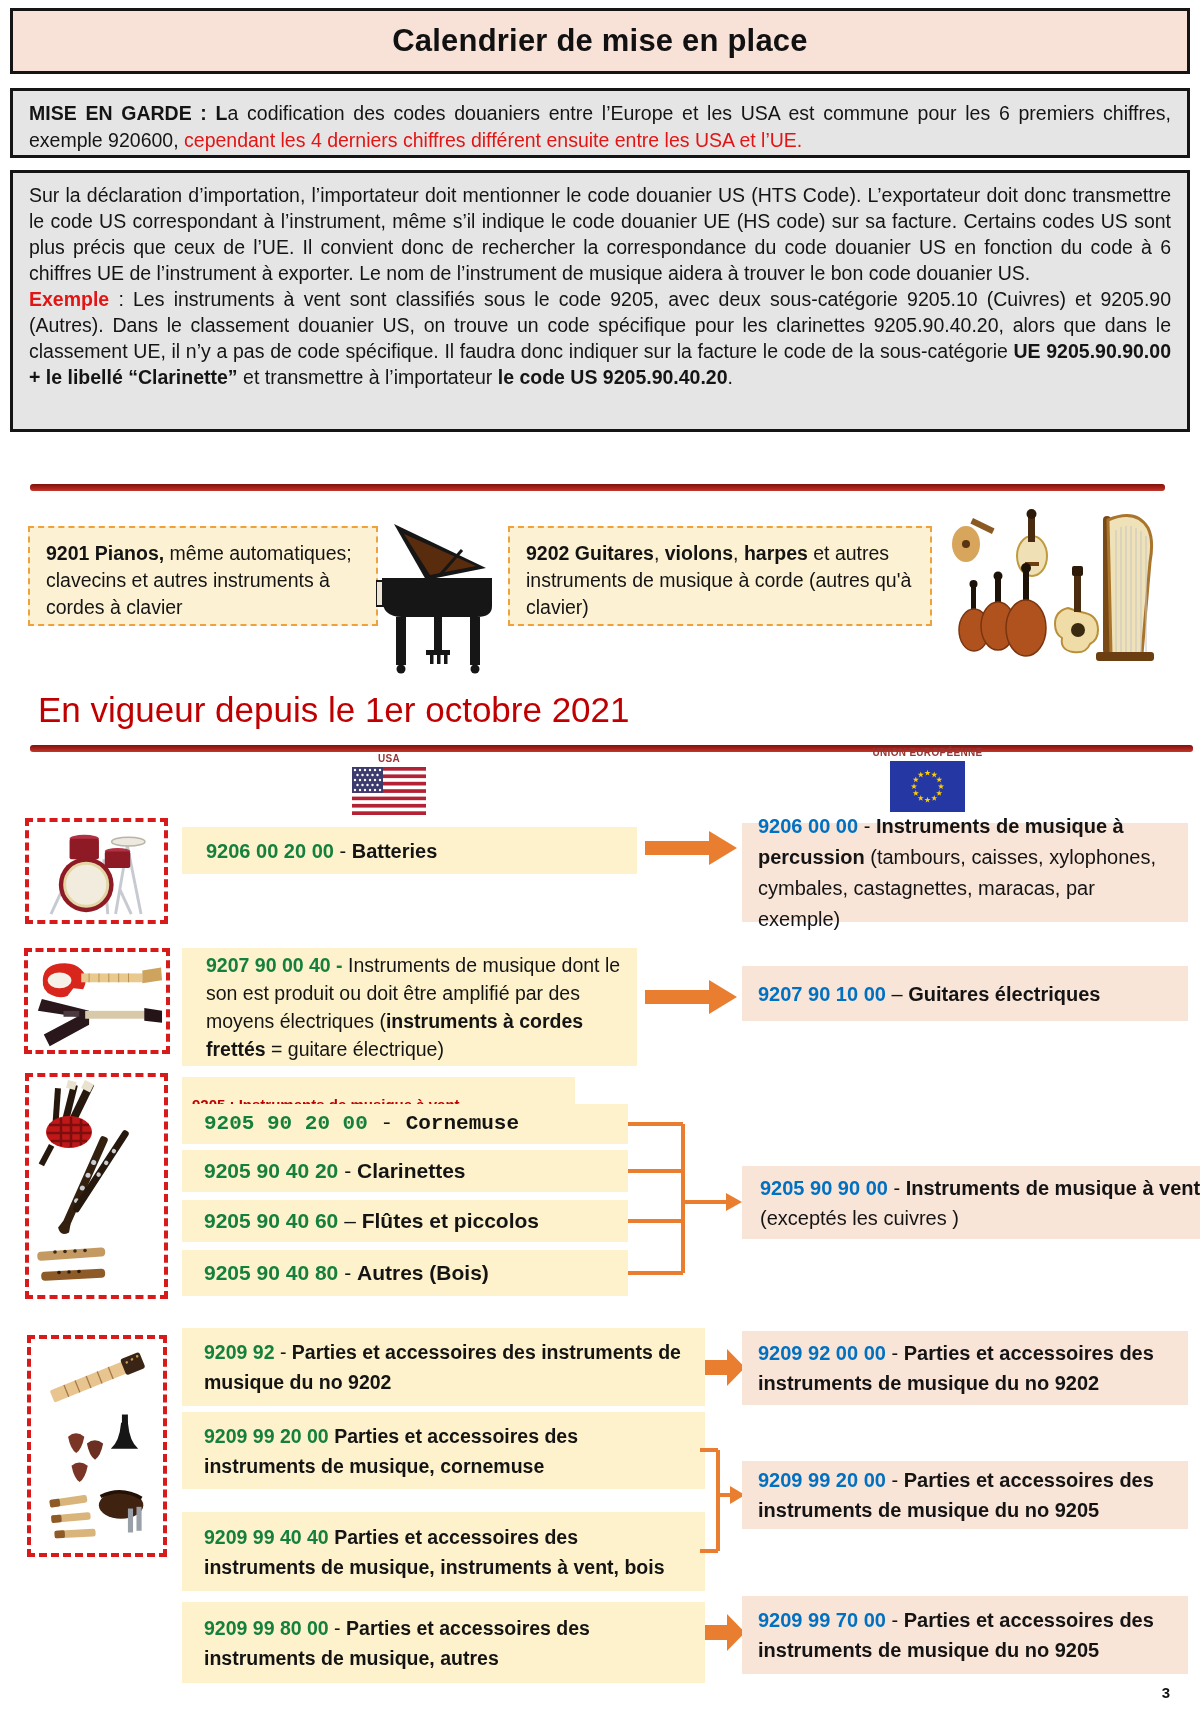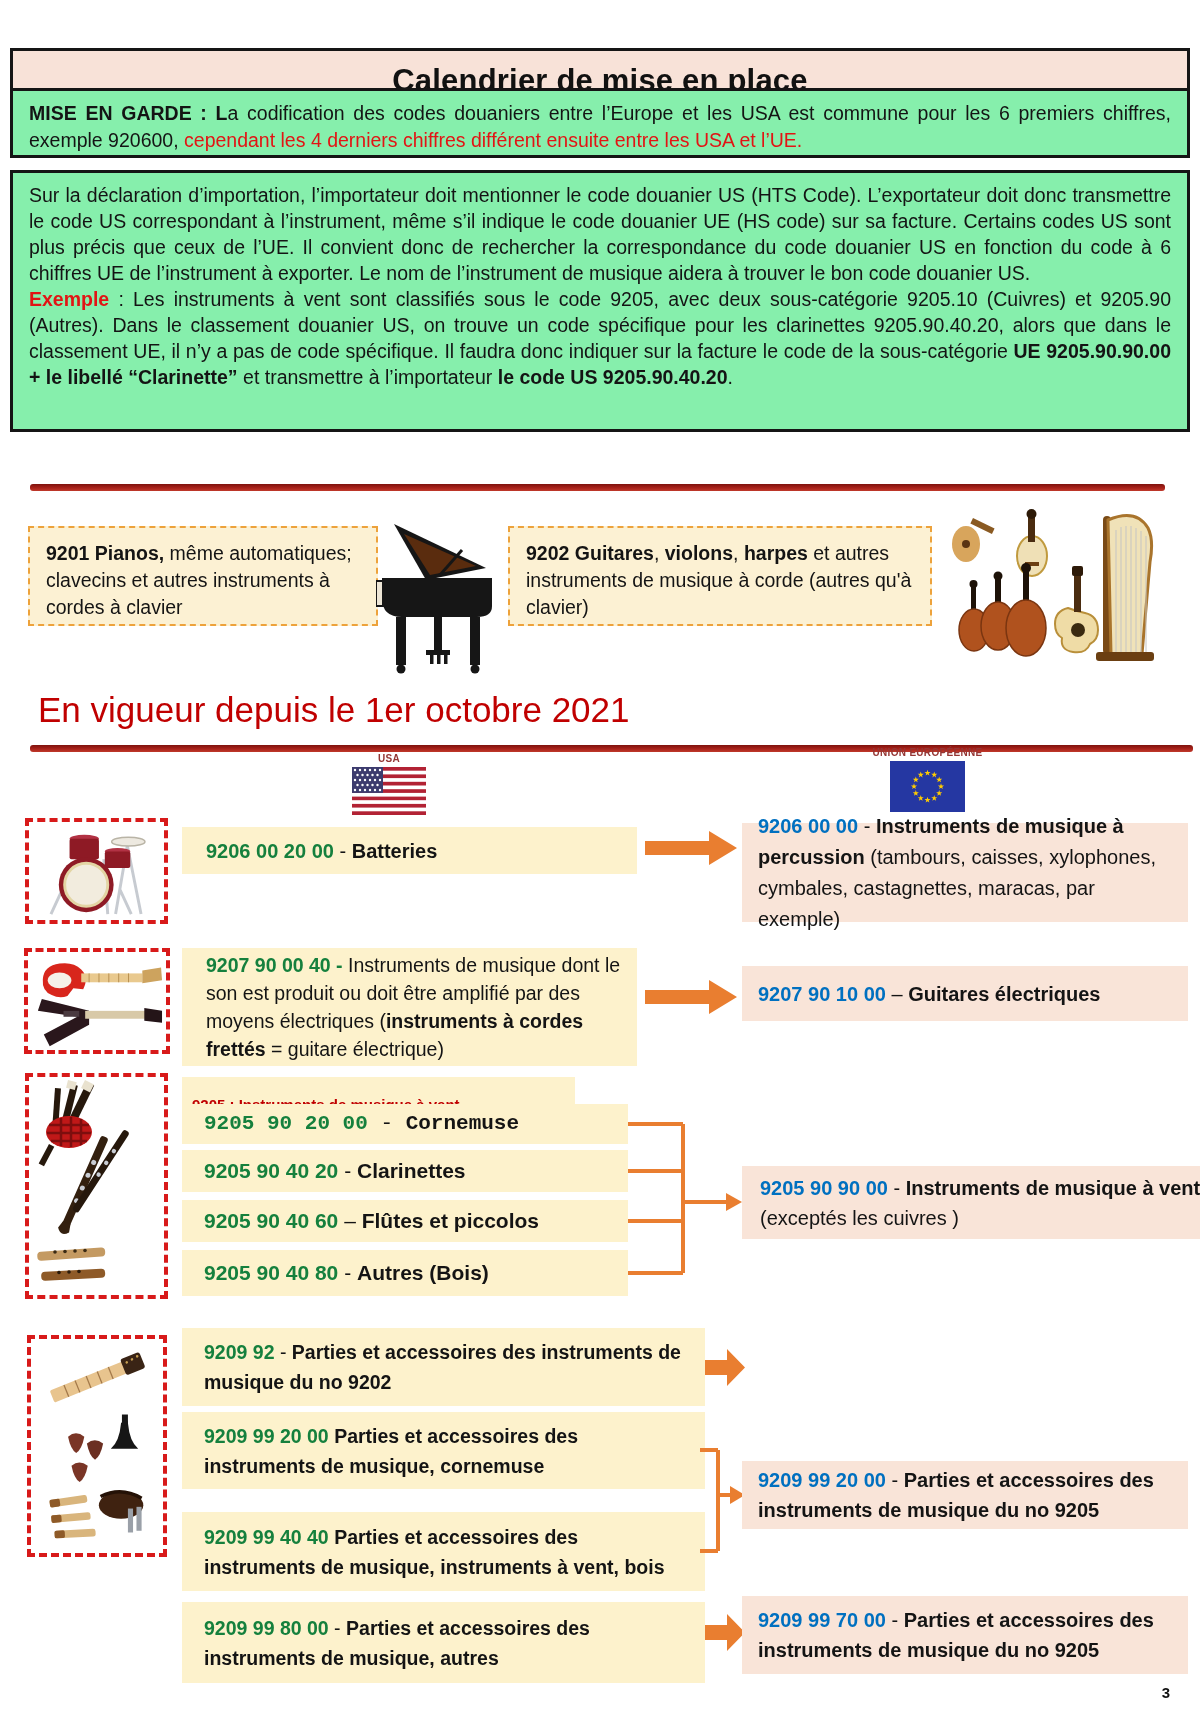--- a/index.html
+++ b/index.html
@@ -3,21 +3,21 @@
 <meta charset="utf-8">
 <style>
   * { box-sizing: border-box; margin: 0; padding: 0; }
   html,body { background:#fff; }
   .page {
     position: relative; width: 1200px; height: 1733px; background:#fff;
     font-family: "Liberation Sans", sans-serif; color:#141414; overflow:hidden;
   }
   .abs { position:absolute; }
   
-  .blackbox { border:3px solid #151515; background:#86efac; }
+  .blackbox { border:3px solid #151515; background:#e5e5e5; }
   .title-box { background:#F8E2D8; display:flex; align-items:center; justify-content:center; }
   .title-box h1 { font-size:31px; font-weight:700; letter-spacing:.2px; color:#111; }
   .note { font-size:19.5px; line-height:26px; text-align:justify; padding:9px 16px; }
   .note p { margin:0; }
   
   .h-red { color:#C00000; font-size:35px; font-weight:400; white-space:nowrap; }
   .rule { background:linear-gradient(180deg,#7E120D 0%, #A8221A 55%, #C0392B 100%); border-radius:3px; }
   
   .dash-orange { border:2.5px dashed #EDA23B; background:#FCF1D3; font-size:19.5px; line-height:27px; padding:12px 16px; }
   
@@ -34,21 +34,21 @@
   .seg-redp { color:#E21414; }
   .seg-redb { color:#E21414; font-weight:700; }
   .flaglabel { font-size:10px; font-weight:700; color:#943634; text-align:center; letter-spacing:.3px; }
   .pagenum { font-size:15px; font-weight:700; color:#111; }
 </style>
 </head>
 <body>
 
 <div class="page">
 
-  <div class="abs blackbox title-box" style="left:10px;top:8px;width:1180px;height:66px;margin-top:40px;">
+  <div class="abs blackbox title-box" style="left:10px;top:8px;width:1180px;height:66px;">
     <h1>Calendrier de mise en place</h1>
   </div>
 
   <div class="abs blackbox note" style="left:10px;top:88px;width:1180px;height:70px;line-height:27px;">
     <p><span class="seg-b">MISE EN GARDE : L</span><span>a codification des codes douaniers entre l’Europe et les USA est commune pour les 6 premiers chiffres, exemple 920600, </span><span class="seg-redp">cependant les 4 derniers chiffres différent ensuite entre les USA et l’UE.</span></p>
   </div>
 
   <div class="abs blackbox note" style="left:10px;top:170px;width:1180px;height:262px;">
     <p>Sur la déclaration d’importation, l’importateur doit mentionner le code douanier US (HTS Code). L’exportateur doit donc transmettre le code US correspondant à l’instrument, même s’il indique le code douanier UE (HS code) sur sa facture. Certains codes US sont plus précis que ceux de l’UE. Il convient donc de rechercher la correspondance du code douanier US en fonction du code à 6 chiffres UE de l’instrument à exporter. Le nom de l’instrument de musique aidera à trouver le bon code douanier US.</p>
     <p><span class="seg-redb">Exemple</span><span> :  Les instruments à vent sont classifiés sous le code 9205, avec deux sous-catégorie 9205.10 (Cuivres) et 9205.90 (Autres).  Dans le classement douanier US, on trouve un code spécifique pour les clarinettes 9205.90.40.20, alors que dans le classement UE, il n’y a pas de code spécifique. Il faudra donc indiquer sur la facture le code de la sous-catégorie </span><span class="seg-b">UE 9205.90.90.00 + le libellé “Clarinette”</span><span> et transmettre à l’importateur </span><span class="seg-b">le code US 9205.90.40.20</span><span>.</span></p>
@@ -350,20 +350,23 @@
       </g>
     </svg>
   </div>
 
   <div class="abs ybox small-pad" style="left:182px;top:1328px;width:523px;height:78px;font-size:19.5px;">
     <p><span class="seg-red">9209 92</span><span> - </span><span class="seg-b">Parties et accessoires des instruments de musique du no 9202</span></p>
   </div>
   <svg class="abs" style="left:705px;top:1349px;" width="40" height="37" viewBox="0 0 40 37">
     <polygon points="0,11 22,11 22,0 40,18.5 22,37 22,26 0,26" fill="#E97E30"></polygon>
   </svg>
+  <div class="abs pbox" style="left:742px;top:1331px;width:446px;height:74px;">
+    <p><span class="seg-blue">9209 92 00 00</span><span> - </span><span class="seg-b">Parties et accessoires des instruments de musique du no 9202</span></p>
+  </div>
 
   <div class="abs ybox small-pad" style="left:182px;top:1412px;width:523px;height:77px;font-size:19.5px;">
     <p><span class="seg-red">9209 99 20 00</span><span> </span><span class="seg-b">Parties et accessoires des instruments de musique, cornemuse</span></p>
   </div>
   <div class="abs ybox small-pad" style="left:182px;top:1512px;width:523px;height:79px;font-size:19.5px;">
     <p><span class="seg-red">9209 99 40 40</span><span> </span><span class="seg-b">Parties et accessoires des instruments de musique, instruments à vent, bois</span></p>
   </div>
   <svg class="abs" style="left:700px;top:1440px;" width="45" height="121" viewBox="0 0 45 121">
     <path d="M0,10 H18 M0,111 H18 M18,10 V111 M18,55 H30" stroke="#E97E30" stroke-width="4" fill="none"></path>
     <polygon points="30,46 45,55 30,64" fill="#E97E30"></polygon>

